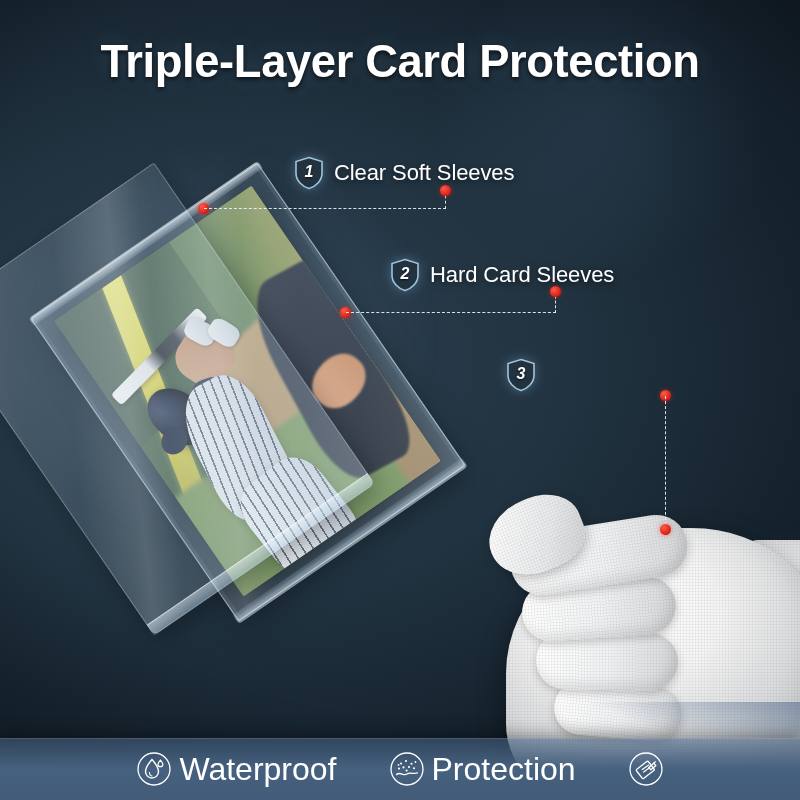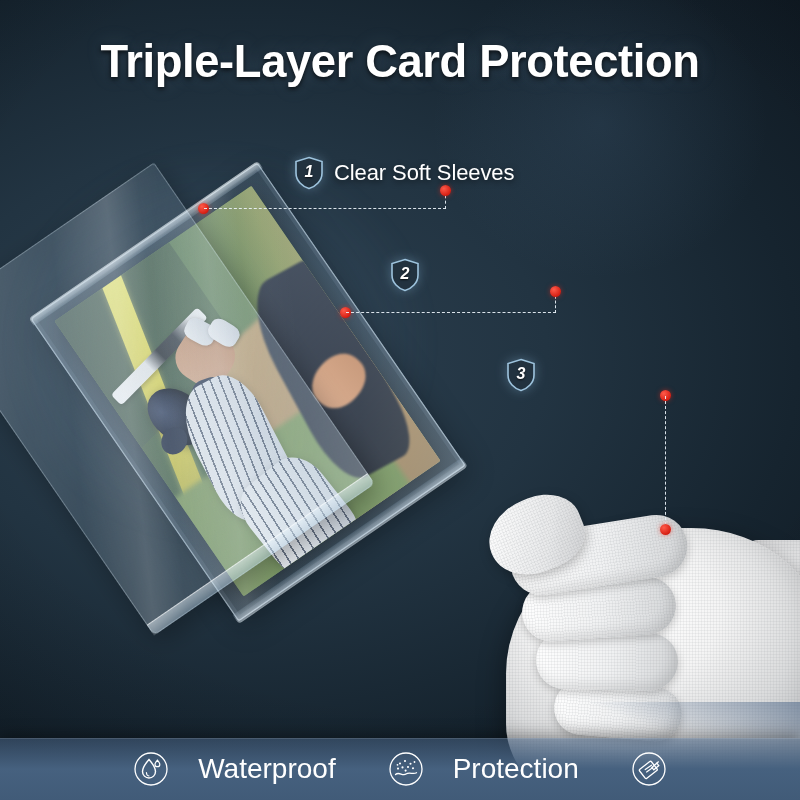--- a/index.html
+++ b/index.html
@@ -346,22 +346,22 @@
     background:linear-gradient(180deg,#4c678a 0%,#46608090 0%,#46617f 50%,#415b78 100%);
     display:flex;align-items:center;justify-content:center;
     gap:0;
     box-shadow:0 -3px 14px rgba(0,0,0,.35);
   }
   .feature-bar::before{
     content:"";position:absolute;left:0;right:0;top:0;height:1px;
     background:rgba(255,255,255,.12);
   }
   .feature{
-    display:flex;align-items:center;gap:29px;
-    color:#fff;font-size:28px;
+    display:flex;align-items:center;gap:7px;
+    color:#fff;font-size:32px;
     padding:0 26px;
   }
   .feature .ficon{width:36px;height:36px;flex:0 0 auto;}
   .feature .ficon svg{display:block;width:36px;height:36px;}
   .bar-fade{
     position:absolute;right:0;bottom:62px;width:210px;height:36px;
     background:linear-gradient(200deg, rgba(76,103,138,.55), rgba(76,103,138,0) 70%);
     pointer-events:none;
   }
 </style>
@@ -464,20 +464,21 @@
     <span class="lbl">Clear Soft Sleeves</span>
   </div>
 
   <div class="callout c2">
     <span class="shield">
       <svg viewBox="0 0 30 34">
         <path d="M15 1.5 L28 5.6 V17 C28 25 21.6 30.6 15 32.6 C8.4 30.6 2 25 2 17 V5.6 Z" fill="#22323f" stroke="#9ec4de" stroke-width="1.6"></path>
       </svg>
       <span class="num">2</span>
     </span>
+    <span class="lbl">Hard Card Sleeves</span>
   </div>
 
   <div class="callout c3">
     <span class="shield">
       <svg viewBox="0 0 30 34">
         <path d="M15 1.5 L28 5.6 V17 C28 25 21.6 30.6 15 32.6 C8.4 30.6 2 25 2 17 V5.6 Z" fill="#22323f" stroke="#9ec4de" stroke-width="1.6"></path>
       </svg>
       <span class="num">3</span>
     </span>
   </div>

